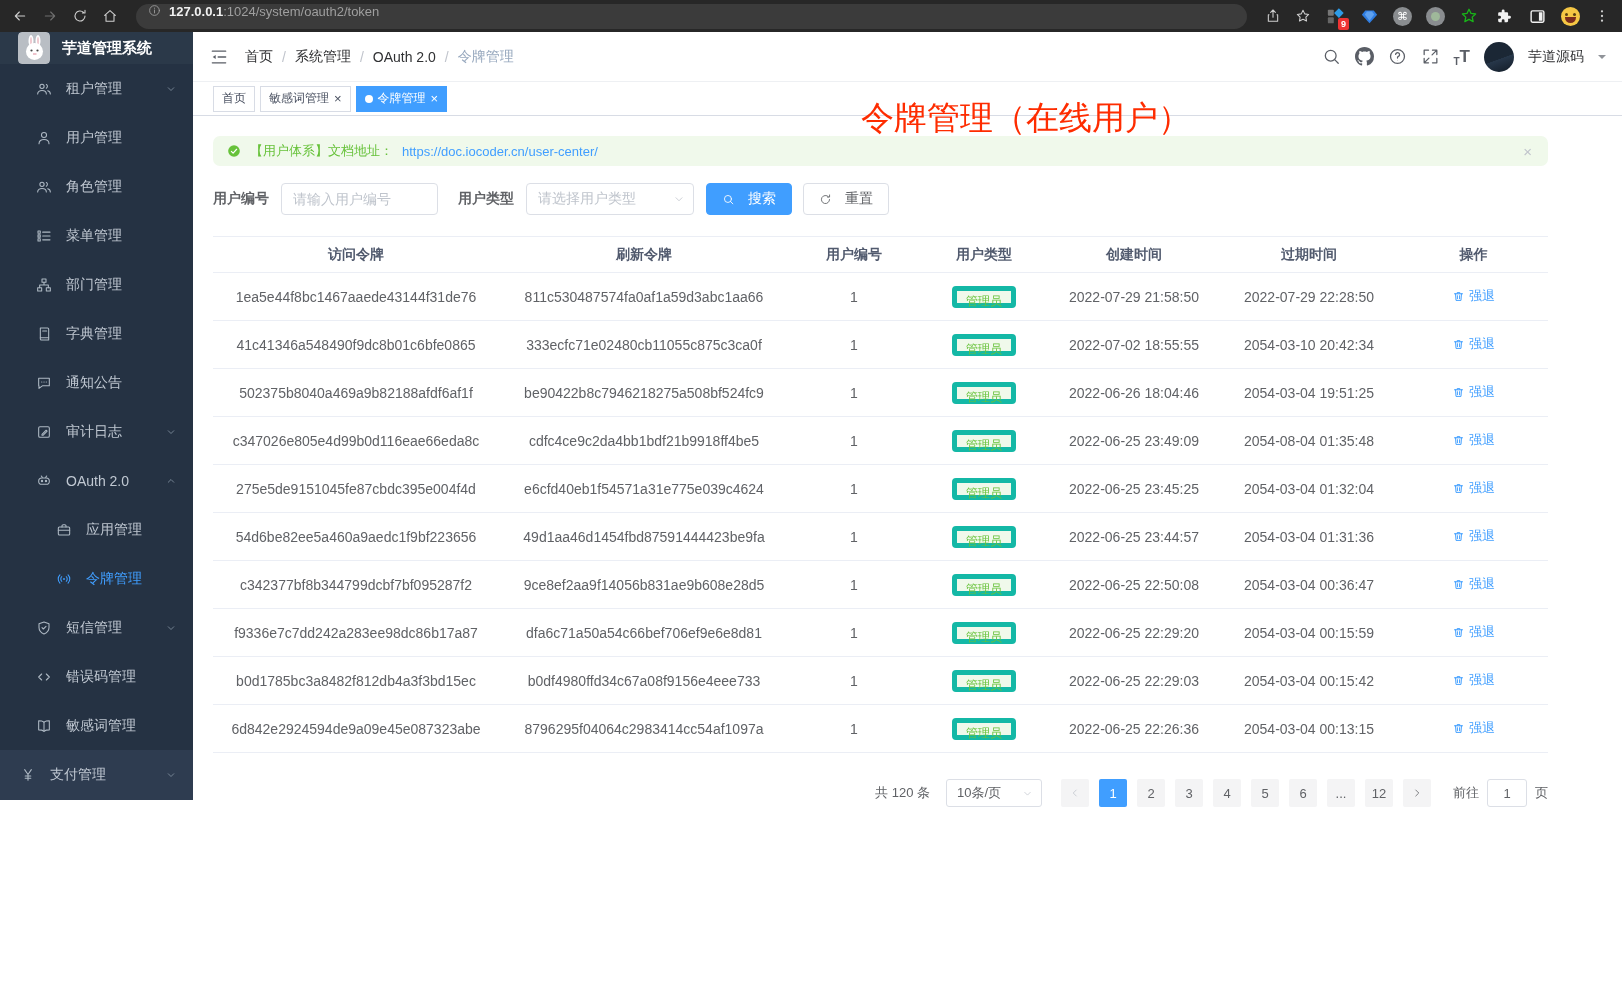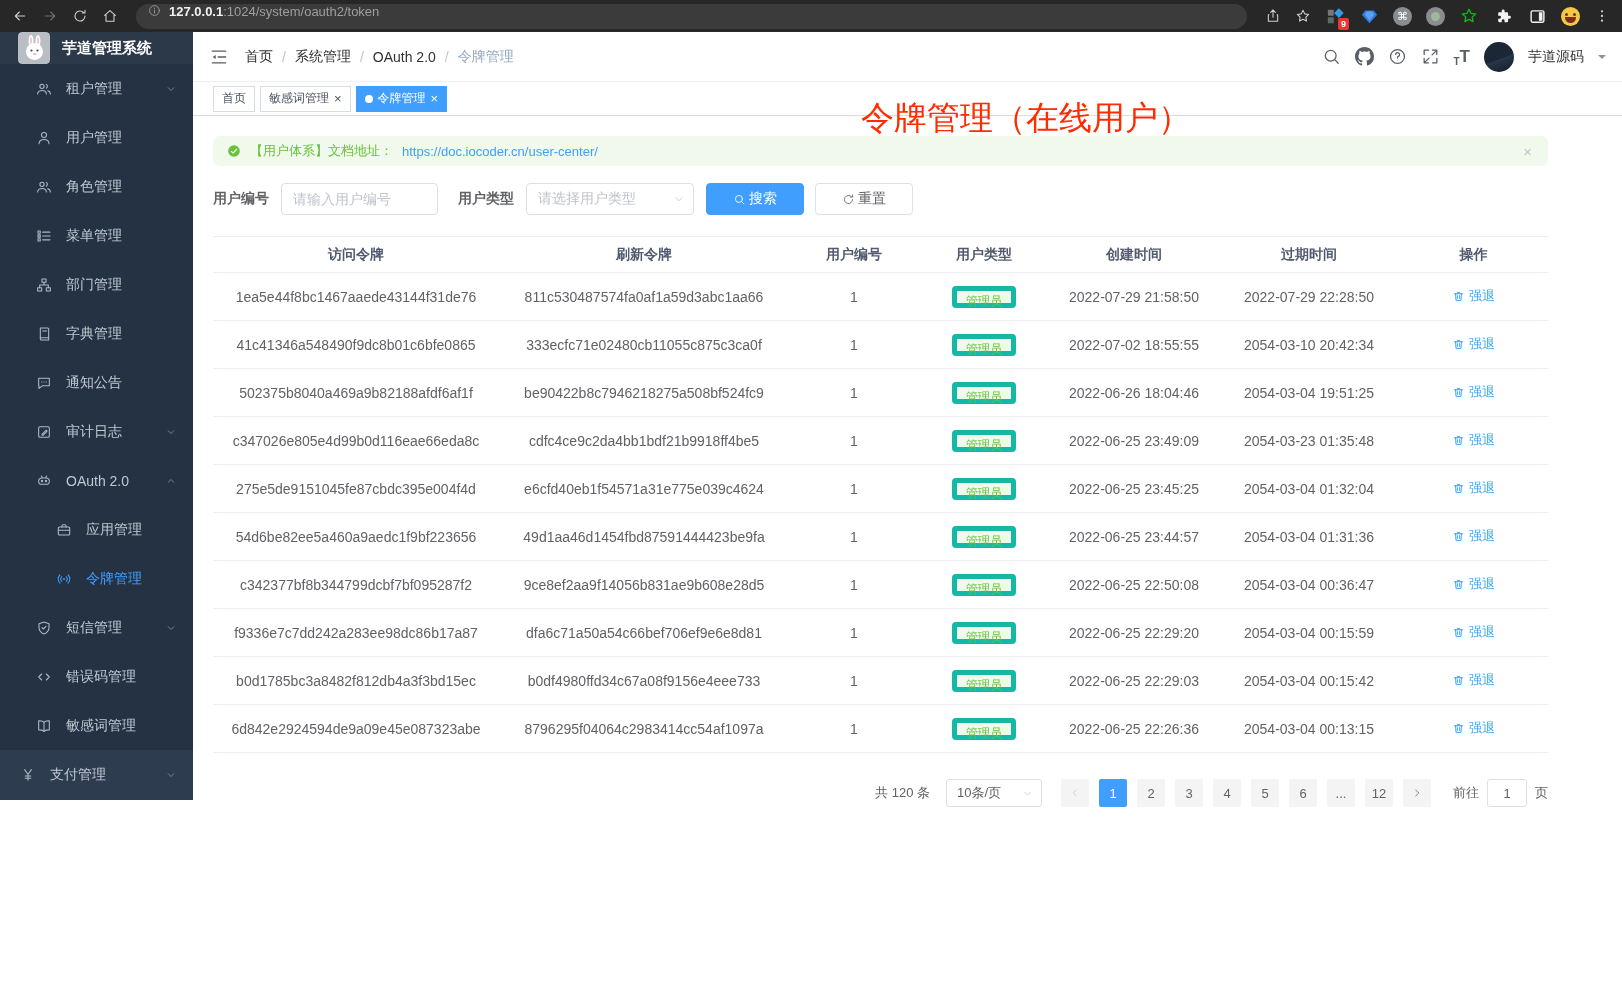--- a/index.html
+++ b/index.html
@@ -68,21 +68,21 @@
   .alert-link { color:#409eff; text-decoration:none; cursor:pointer; }
   .alert-close { position:absolute; right:16px; color:#c0c4cc; font-size:15px; cursor:pointer; }
 
   .filters { display:flex; align-items:center; margin-top:17px; font-size:14px; color:#606266; }
   .f-label { font-weight:700; margin-right:12px; }
   .f-input { width:157px; height:32px; border:1px solid #dcdfe6; border-radius:4px; padding:0 11px; font-size:14px; color:#606266; outline:none; font-family:inherit; }
   .f-input::placeholder { color:#bfc4cc; }
   .f-select { width:168px; height:32px; border:1px solid #dcdfe6; border-radius:4px; padding:0 8px 0 11px; display:flex; align-items:center; justify-content:space-between; color:#bfc4cc; cursor:pointer; margin-right:12px; }
   .f-select svg { width:12px; height:12px; color:#c0c4cc; }
   .sp { width:20px; }
-  .btn { height:32px; border-radius:4px; border:1px solid #dcdfe6; background:#fff; display:inline-flex; align-items:center; gap:3px; padding:0 26px; font-size:14px; color:#606266; cursor:pointer; font-family:inherit; }
+  .btn { height:32px; border-radius:4px; border:1px solid #dcdfe6; background:#fff; display:inline-flex; align-items:center; gap:13px; padding:0 15px; font-size:14px; color:#606266; cursor:pointer; font-family:inherit; }
   .btn svg { width:13px; height:13px; }
   .btn.primary { background:#409eff; border-color:#409eff; color:#fff; margin-right:11px; }
 
   table { width:100%; border-collapse:collapse; margin-top:21px; font-size:14px; color:#606266; }
   th { height:36px; font-weight:700; color:#515a6e; border-top:1px solid #ebeef5; border-bottom:1px solid #ebeef5; text-align:center; font-size:14px; }
   td { height:48px; border-bottom:1px solid #ebeef5; text-align:center; }
   .badge { display:inline-block; height:22px; line-height:20px; padding:0 9px; font-size:12px; color:#67c23a; background:#f0f9eb; border:5px solid #14b8a6; border-radius:4px; }
   .action-link { color:#409eff; font-size:13px; display:inline-flex; align-items:center; gap:4px; cursor:pointer; text-decoration:none; }
   .action-link svg { width:13px; height:13px; stroke-width:1.8; }
 
@@ -503,21 +503,21 @@
                   </svg>
                   <span>强退</span>
                 </a></td>
             </tr>
             <tr>
               <td class="cell-token">c347026e805e4d99b0d116eae66eda8c</td>
               <td class="cell-token">cdfc4ce9c2da4bb1bdf21b9918ff4be5</td>
               <td>1</td>
               <td><span class="badge">管理员</span></td>
               <td>2022-06-25 23:49:09</td>
-              <td>2054-03-23 01:35:48</td>
+              <td>2054-08-04 01:35:48</td>
               <td><a class="action-link">
                   <svg viewBox="0 0 24 24" class="ic">
                     <path d="M4.5 7h15M9.5 7V4.8h5V7M6.5 7l.9 12.2h9.2L17.5 7M10 10.5v5.5M14 10.5v5.5"></path>
                   </svg>
                   <span>强退</span>
                 </a></td>
             </tr>
             <tr>
               <td class="cell-token">275e5de9151045fe87cbdc395e004f4d</td>
               <td class="cell-token">e6cfd40eb1f54571a31e775e039c4624</td>

